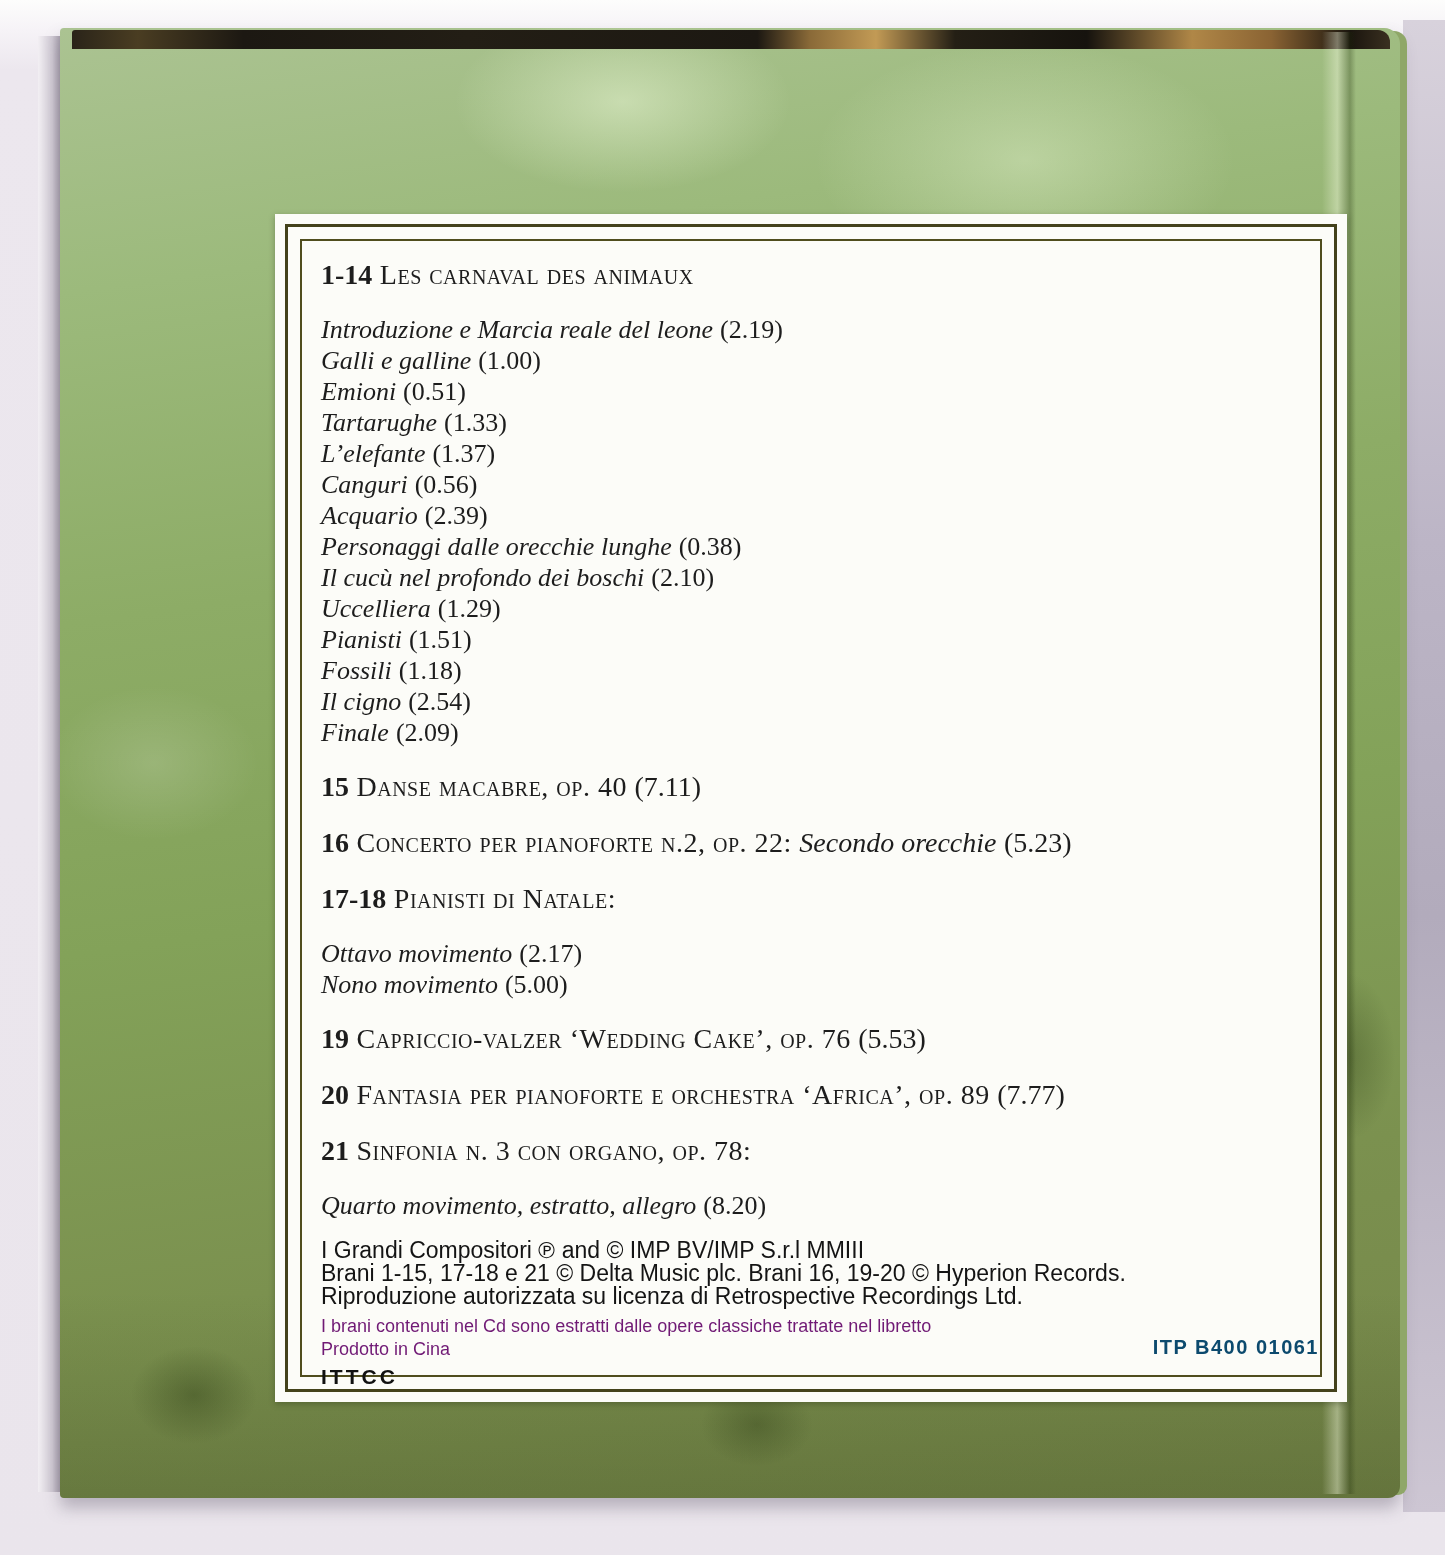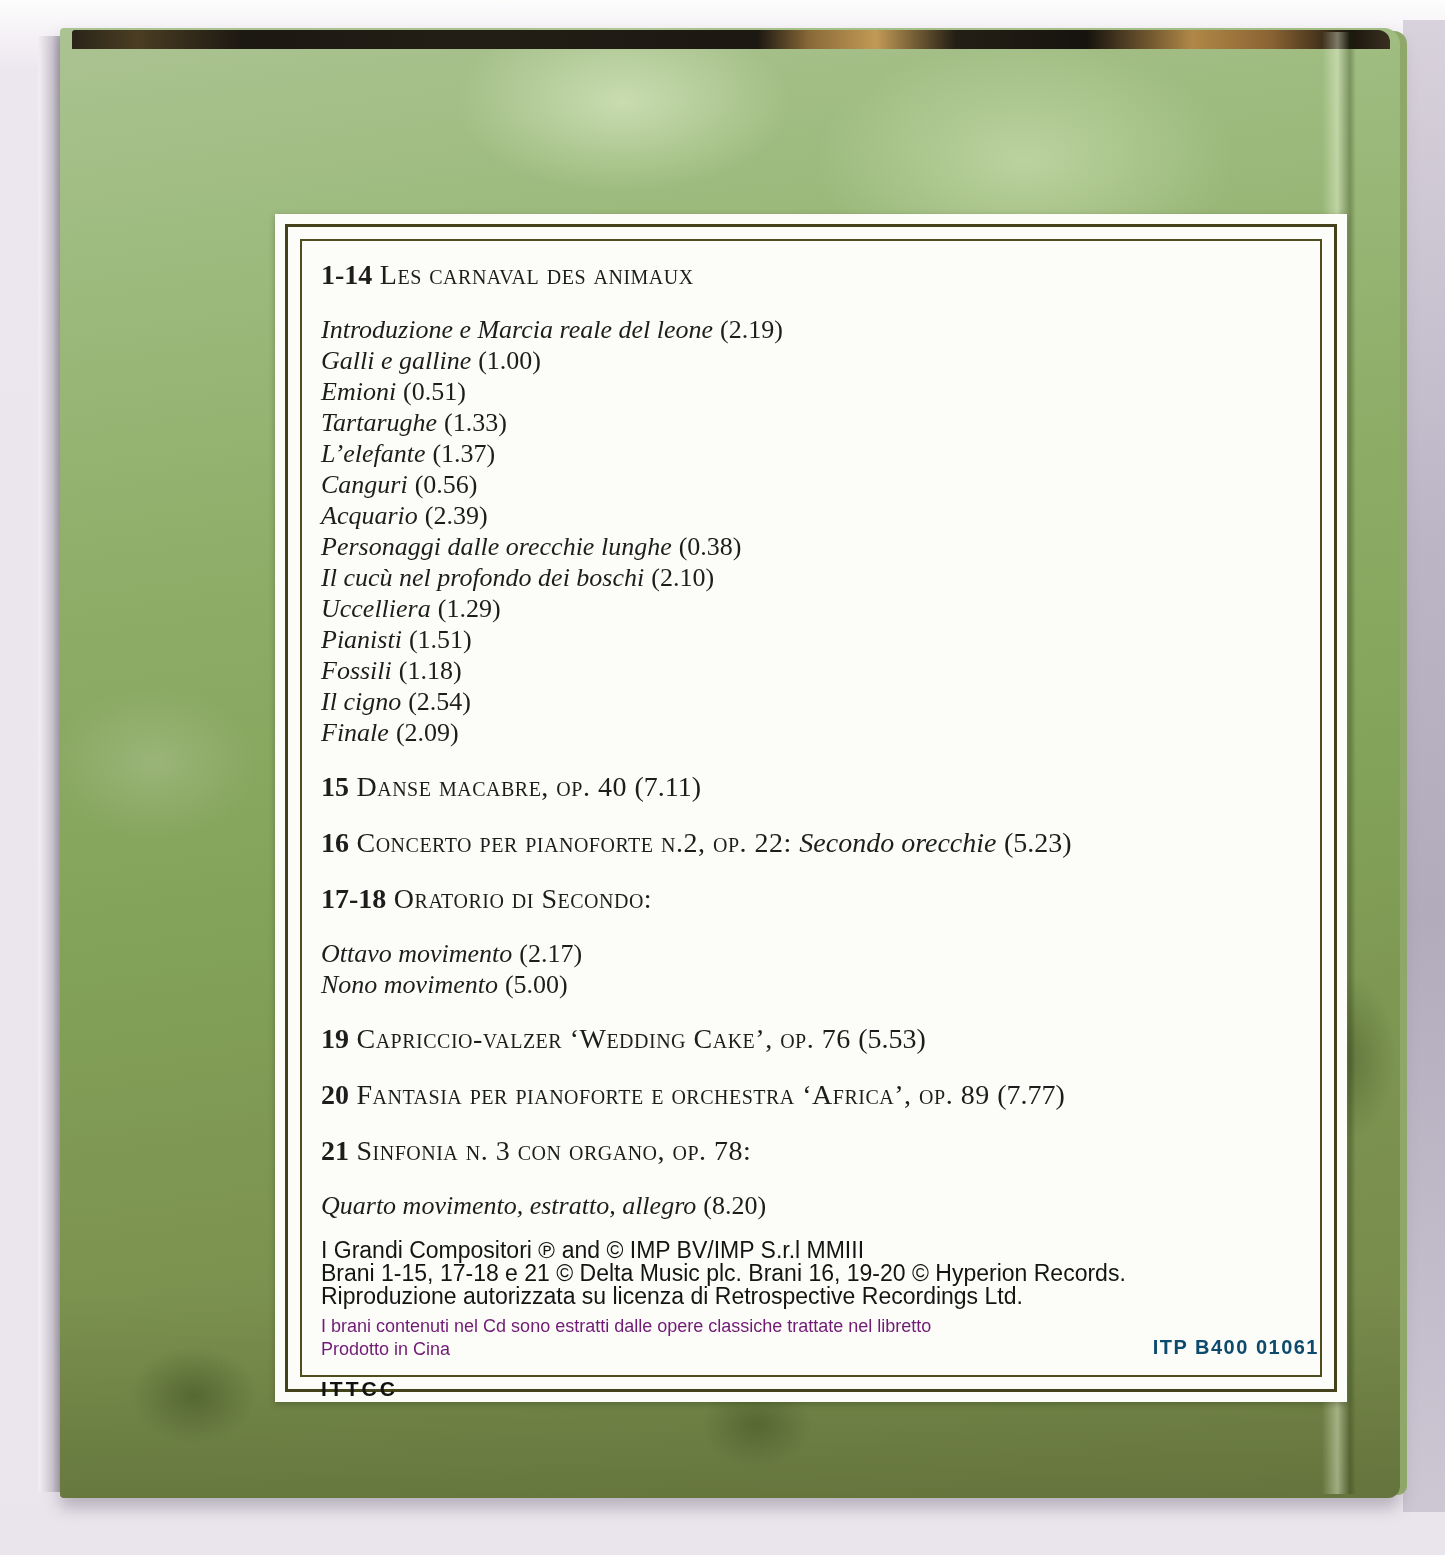--- a/index.html
+++ b/index.html
@@ -61,21 +61,21 @@
   }
   .h{font-size:28px;line-height:34px;margin:22px 0;font-variant:small-caps;letter-spacing:.5px;}
   .section:first-child .h{margin-top:0;}
   .h .num{font-weight:bold;font-variant:normal;letter-spacing:0;}
   .h .it{font-style:italic;font-variant:normal;letter-spacing:0;}
   .h .tm{font-variant:normal;letter-spacing:0;}
   .track{font-size:26px;line-height:31px;font-style:italic;}
   .track .tm{font-style:normal;margin-left:7px;}
   .credits{margin-top:18px;font-family:"Liberation Sans",sans-serif;font-size:23px;line-height:23px;color:#141414;}
   .notes{margin-top:7px;font-family:"Liberation Sans",sans-serif;font-size:18px;line-height:23px;color:#701a75;}
-  .ittcc{margin-top:15px;font-family:"Liberation Sans",sans-serif;font-size:21px;line-height:26px;font-weight:bold;letter-spacing:3px;color:#111;}
+  .ittcc{margin-top:3px;font-family:"Liberation Sans",sans-serif;font-size:21px;line-height:26px;font-weight:bold;letter-spacing:3px;color:#111;}
   .catalog{
     position:absolute;right:28px;top:1122px;
     font-family:"Liberation Sans",sans-serif;font-weight:bold;
     font-size:20px;letter-spacing:1.5px;color:#0c4a6e;margin-left:26px;
   }
 </style>
 </head>
 <body>
 
 <div class="scene">
@@ -126,21 +126,21 @@
             <span class="num">16</span>
             <span class="sc">Concerto per pianoforte n.2, op. 22:</span>
             <span class="it">Secondo orecchie</span>
             <span class="tm">(5.23)</span>
           </div>
         </div>
 
         <div class="section">
           <div class="h">
             <span class="num">17-18</span>
-            <span class="sc">Oratorio di Secondo:</span>
+            <span class="sc">Pianisti di Natale:</span>
           </div>
           <div class="track"><span>Ottavo movimento</span><span class="tm">(2.17)</span></div>
           <div class="track"><span>Nono movimento</span><span class="tm">(5.00)</span></div>
         </div>
 
         <div class="section">
           <div class="h">
             <span class="num">19</span>
             <span class="sc">Capriccio-valzer ‘Wedding Cake’, op. 76</span>
             <span class="tm">(5.53)</span>

